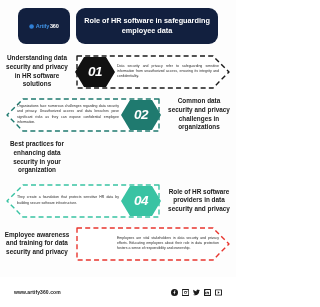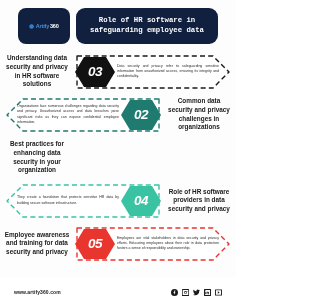--- a/index.html
+++ b/index.html
@@ -64,21 +64,20 @@
     align-items: center;
     justify-content: center;
     padding: 3px 8px;
   }
   .title-text {
     color: #ffffff;
     font-size: 7.3px;
     font-weight: bold;
     line-height: 1.35;
     text-align: center;
-    font-family: Liberation Mono, monospace;
   }
 
   
   .rows {
     position: absolute;
     top: 50px; left: 0;
     width: 236px;
   }
   .row {
     position: relative;
@@ -199,21 +198,21 @@
     <div class="row ltr">
       <div class="side-label">Understanding data security and privacy in HR software solutions</div>
       <div class="banner-wrap">
         <svg class="banner-shape" viewBox="0 0 160 40" preserveAspectRatio="none">
           <path d="M4 4 L140 4 L156 20 L140 36 L4 36 Z" fill="#ffffff" stroke="#1a1a1a" stroke-width="1.4" stroke-dasharray="5 3.2" stroke-linejoin="round"></path>
         </svg>
         <div class="badge">
           <svg viewBox="0 0 40 30">
             <polygon points="9,0 31,0 40,15 31,30 9,30 0,15" fill="#111111"></polygon>
           </svg>
-          <span>03</span>
+          <span>01</span>
         </div>
         <div class="banner-text">Data security and privacy refer to safeguarding sensitive information from unauthorized access, ensuring its integrity and confidentiality.</div>
       </div>
     </div>
 
     <div class="row rtl">
       <div class="side-label">Common data security and privacy challenges in organizations</div>
       <div class="banner-wrap flip">
         <svg class="banner-shape" viewBox="0 0 160 40" preserveAspectRatio="none">
           <path d="M4 4 L140 4 L156 20 L140 36 L4 36 Z" fill="#ffffff" stroke="#1f7a6f" stroke-width="1.4" stroke-dasharray="5 3.2" stroke-linejoin="round"></path>
@@ -247,26 +246,20 @@
         <div class="banner-text">They create a foundation that protects sensitive HR data by building secure software infrastructure.</div>
       </div>
     </div>
 
     <div class="row ltr">
       <div class="side-label">Employee awareness and training for data security and privacy</div>
       <div class="banner-wrap">
         <svg class="banner-shape" viewBox="0 0 160 40" preserveAspectRatio="none">
           <path d="M4 4 L140 4 L156 20 L140 36 L4 36 Z" fill="#ffffff" stroke="#e8352e" stroke-width="1.4" stroke-dasharray="5 3.2" stroke-linejoin="round"></path>
         </svg>
-        <div class="badge">
-          <svg viewBox="0 0 40 30">
-            <polygon points="9,0 31,0 40,15 31,30 9,30 0,15" fill="#e8352e"></polygon>
-          </svg>
-          <span>05</span>
-        </div>
         <div class="banner-text">Employees are vital stakeholders in data security and privacy efforts. Educating employees about their role in data protection fosters a sense of responsibility and ownership.</div>
       </div>
     </div>
 
   </div>
 
   <div class="footer">
     <div class="site-url">www.artify360.com</div>
     <div class="socials">
       <a class="soc">

